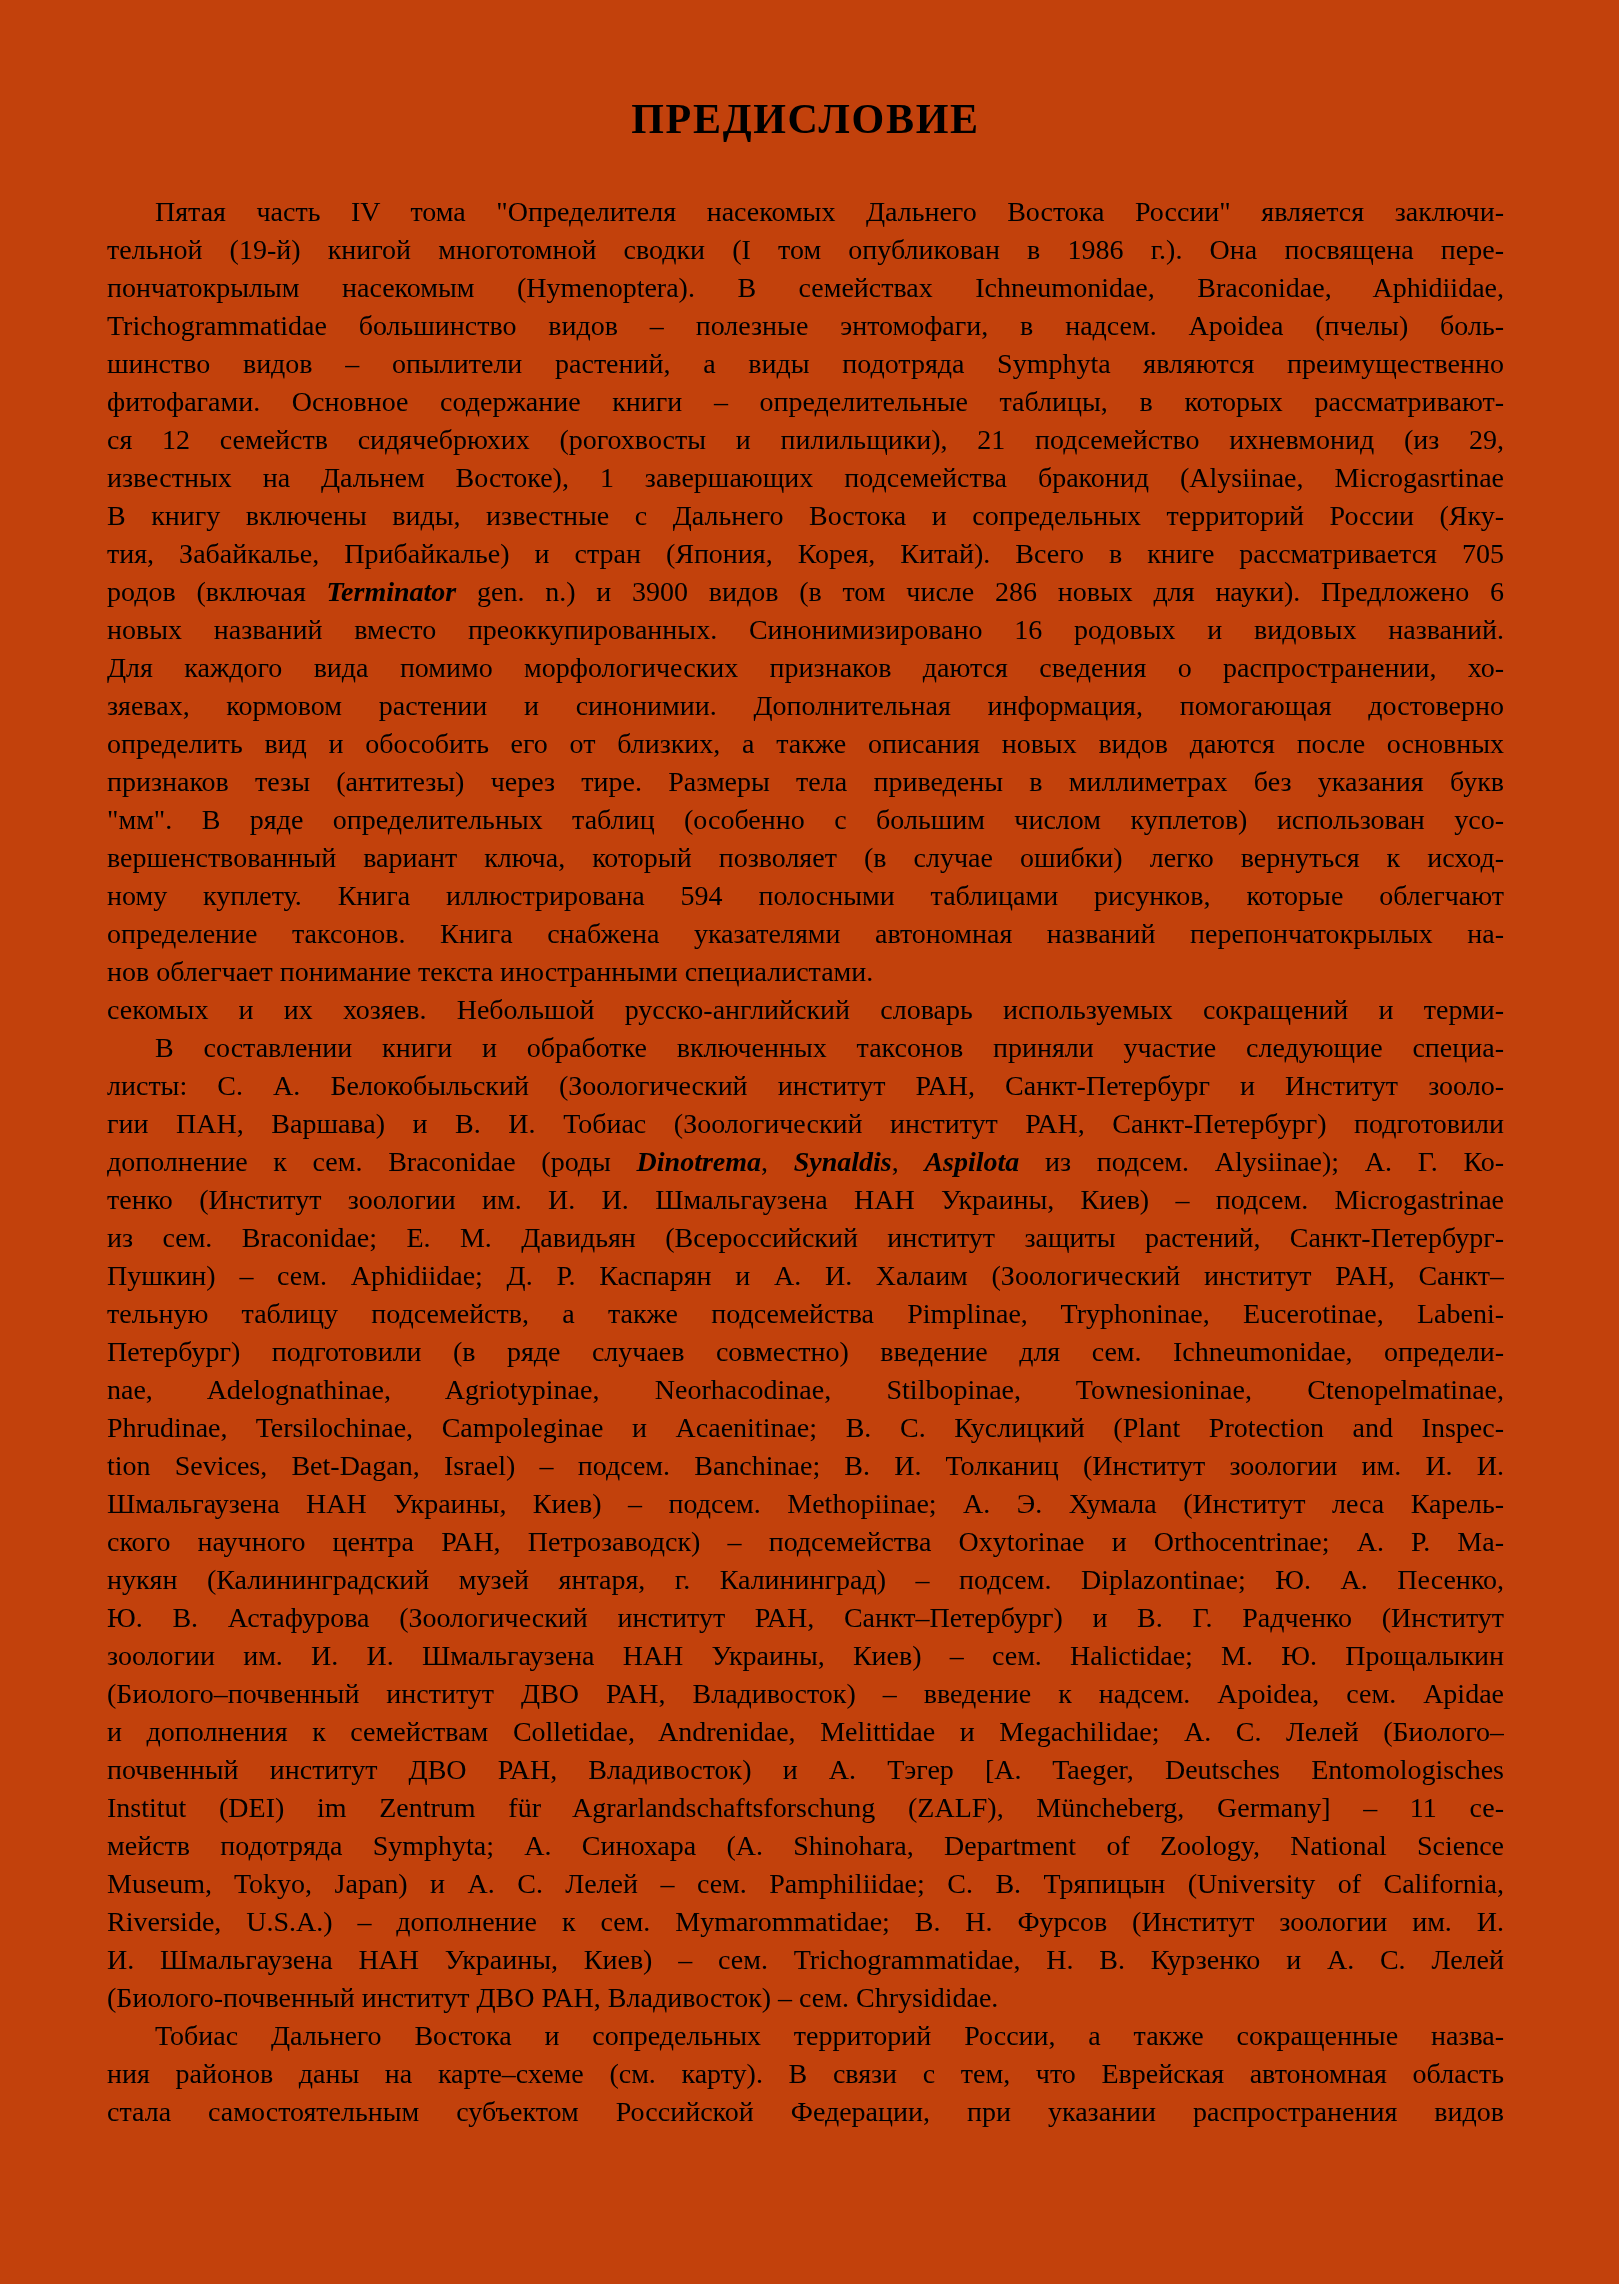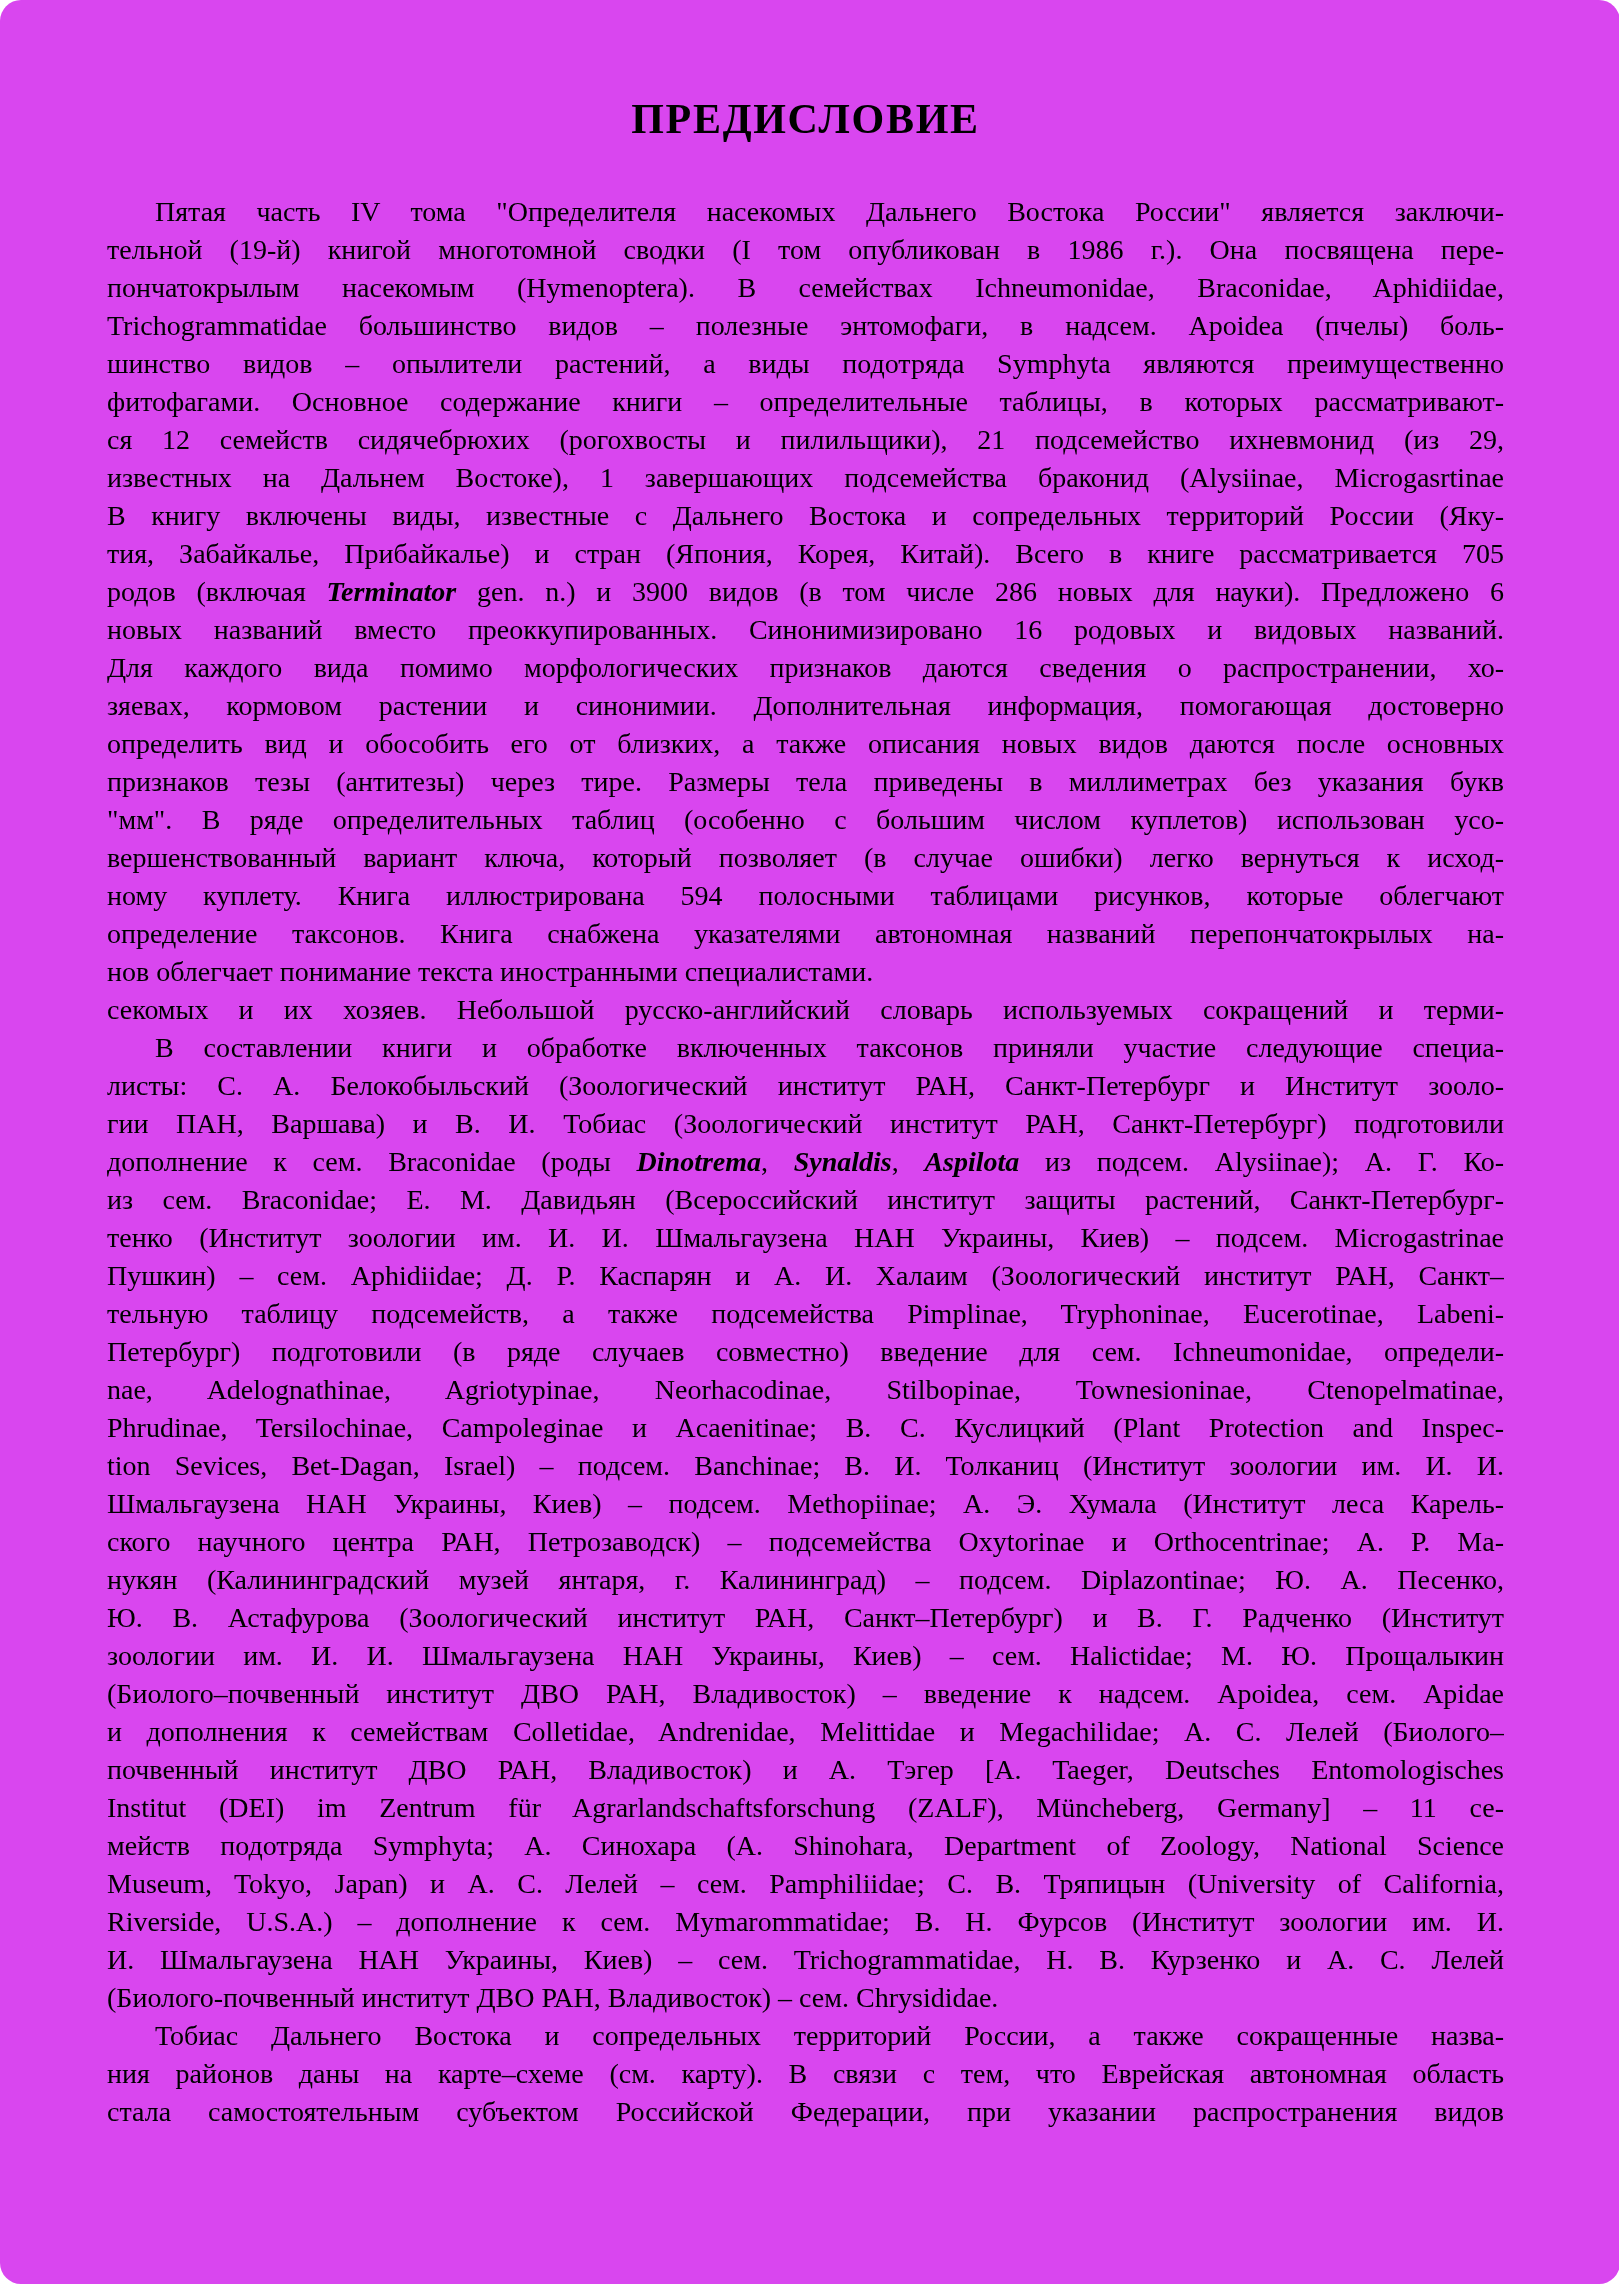--- a/index.html
+++ b/index.html
@@ -4,25 +4,24 @@
 <style>
   html, body {
     margin: 0;
     padding: 0;
     background: #ffffff;
   }
   .page {
     position: relative;
     width: 1620px;
     height: 2284px;
-    background: #d946ef;
+    background: #c2410c;
     color: #000000;
     font-family: "Liberation Serif", serif;
     overflow: hidden;
-    border-radius: 21px;
   }
   .title {
     position: absolute;
     top: 94px;
     left: 107px;
     width: 1397px;
     text-align: center;
     font-weight: bold;
     font-size: 42px;
     line-height: 50px;
@@ -86,22 +85,22 @@
         <div class="line">ному куплету. Книга иллюстрирована 594 полосными таблицами рисунков, которые облегчают</div>
         <div class="line">определение таксонов. Книга снабжена указателями автономная названий перепончатокрылых на-</div>
         <div class="line last">нов облегчает понимание текста иностранными специалистами.</div>
         <div class="line">секомых и их хозяев. Небольшой русско-английский словарь используемых сокращений и терми-</div>
       </div>
       <div class="paragraph">
         <div class="line indent">В составлении книги и обработке включенных таксонов приняли участие следующие специа-</div>
         <div class="line">листы: С. А. Белокобыльский (Зоологический институт РАН, Санкт-Петербург и Институт зооло-</div>
         <div class="line">гии ПАН, Варшава) и В. И. Тобиас (Зоологический институт РАН, Санкт-Петербург) подготовили</div>
         <div class="line">дополнение к сем. Braconidae (роды <i>Dinotrema</i>, <i>Synaldis</i>, <i>Aspilota</i> из подсем. Alysiinae); А. Г. Ко-</div>
+        <div class="line">тенко (Институт зоологии им. И. И. Шмальгаузена НАН Украины, Киев) – подсем. Microgastrinae</div>
         <div class="line">из сем. Braconidae; Е. М. Давидьян (Всероссийский институт защиты растений, Санкт-Петербург-</div>
-        <div class="line">тенко (Институт зоологии им. И. И. Шмальгаузена НАН Украины, Киев) – подсем. Microgastrinae</div>
         <div class="line">Пушкин) – сем. Aphidiidae; Д. Р. Каспарян и А. И. Халаим (Зоологический институт РАН, Санкт–</div>
         <div class="line">тельную таблицу подсемейств, а также подсемейства Pimplinae, Tryphoninae, Eucerotinae, Labeni-</div>
         <div class="line">Петербург) подготовили (в ряде случаев совместно) введение для сем. Ichneumonidae, определи-</div>
         <div class="line">nae, Adelognathinae, Agriotypinae, Neorhacodinae, Stilbopinae, Townesioninae, Ctenopelmatinae,</div>
         <div class="line">Phrudinae, Tersilochinae, Campoleginae и Acaenitinae; В. С. Куслицкий (Plant Protection and Inspec-</div>
         <div class="line">tion Sevices, Bet-Dagan, Israel) – подсем. Banchinae; В. И. Толканиц (Институт зоологии им. И. И.</div>
         <div class="line">Шмальгаузена НАН Украины, Киев) – подсем. Methopiinae; А. Э. Хумала (Институт леса Карель-</div>
         <div class="line">ского научного центра РАН, Петрозаводск) – подсемейства Oxytorinae и Orthocentrinae; А. Р. Ма-</div>
         <div class="line">нукян (Калининградский музей янтаря, г. Калининград) – подсем. Diplazontinae; Ю. А. Песенко,</div>
         <div class="line">Ю. В. Астафурова (Зоологический институт РАН, Санкт–Петербург) и В. Г. Радченко (Институт</div>

